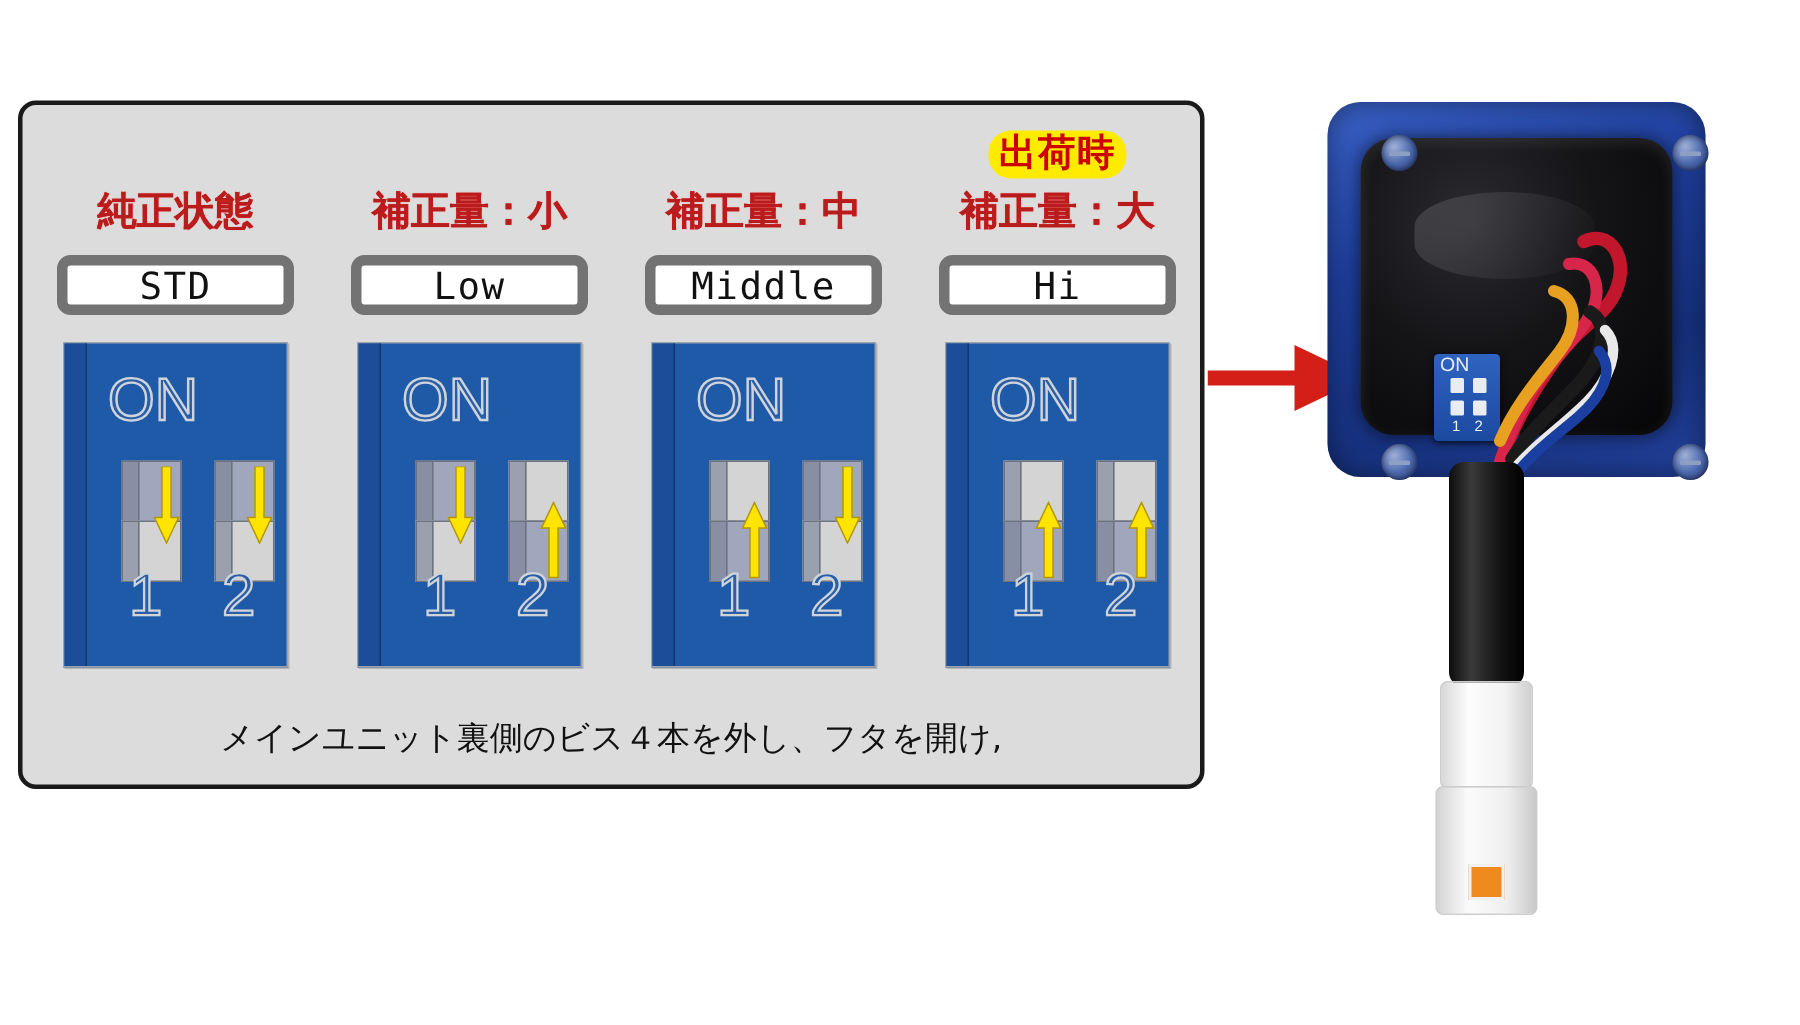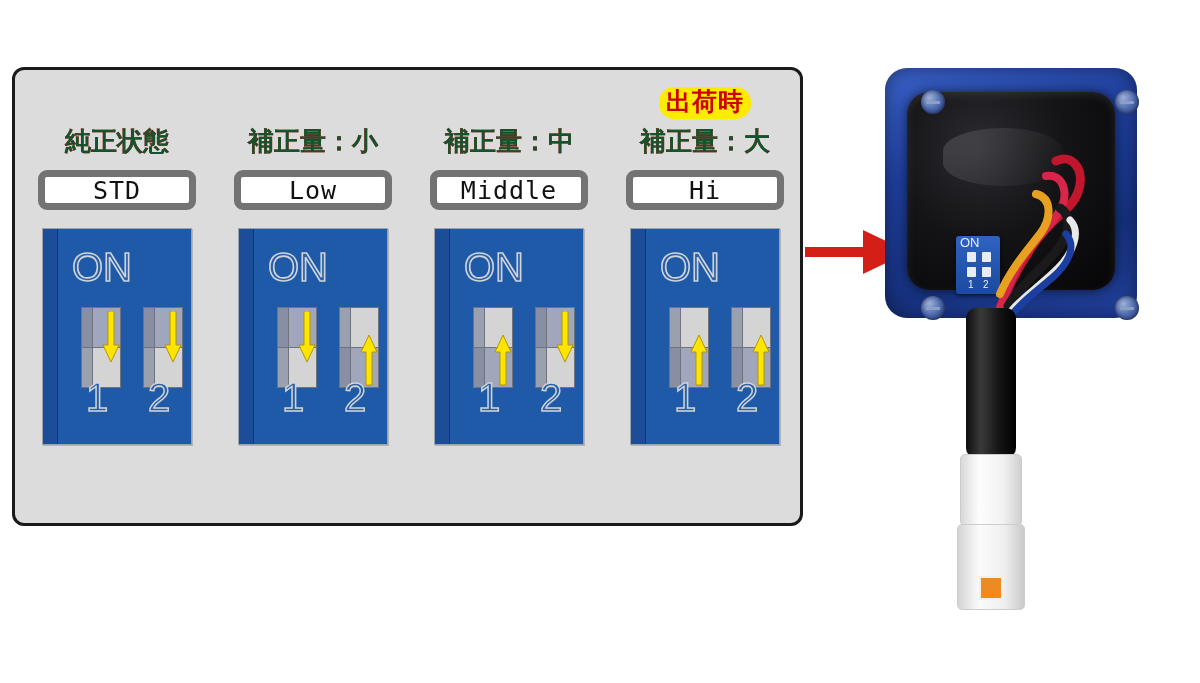--- a/index.html
+++ b/index.html
@@ -27,21 +27,21 @@
     position:absolute;top:17px;left:50%;transform:translateX(-50%);
     background:#ffeb00;color:#cc0000;
     font-size:25px;font-weight:bold;letter-spacing:1px;
     padding:1px 7px 3px 7px;white-space:nowrap;line-height:1.1;
     font-family:"DejaVu Sans",sans-serif;
     border-radius:15px;
   }
 
   .col-title{
     position:absolute;top:57px;left:0;width:100%;
-    text-align:center;color:#14532d;font-weight:bold;font-size:26px;
+    text-align:center;color:#b91c1c;font-weight:bold;font-size:26px;
     white-space:nowrap;line-height:1.1;
     font-family:"DejaVu Sans",sans-serif;
     text-shadow:0 0 0.5px #ee0000;
   }
 
   .mode-box{
     position:absolute;top:100px;left:16px;width:158px;height:40px;
     background:#ffffff;border:7px solid #737373;border-radius:9px;
     box-sizing:border-box;
     display:flex;align-items:center;justify-content:center;
@@ -324,20 +324,21 @@
             </svg>
         </div>
       </div>
 
       <div class="dip-num dip-num-1">1</div>
       <div class="dip-num dip-num-2">2</div>
     </div>
   </div>
 
   <div id="panel-footer">
+    <div>メインユニット裏側のビス４本を外し、フタを開け,</div>
   </div>
 </div>
 
 <div id="red-arrow">
   <svg viewBox="0 0 105 48" width="105" height="48">
     <path d="M0 19 H58 V2 L104 24 58 46 V29 H0 Z" fill="#d31f18"></path>
   </svg>
 </div>
 
 <div id="photo">

